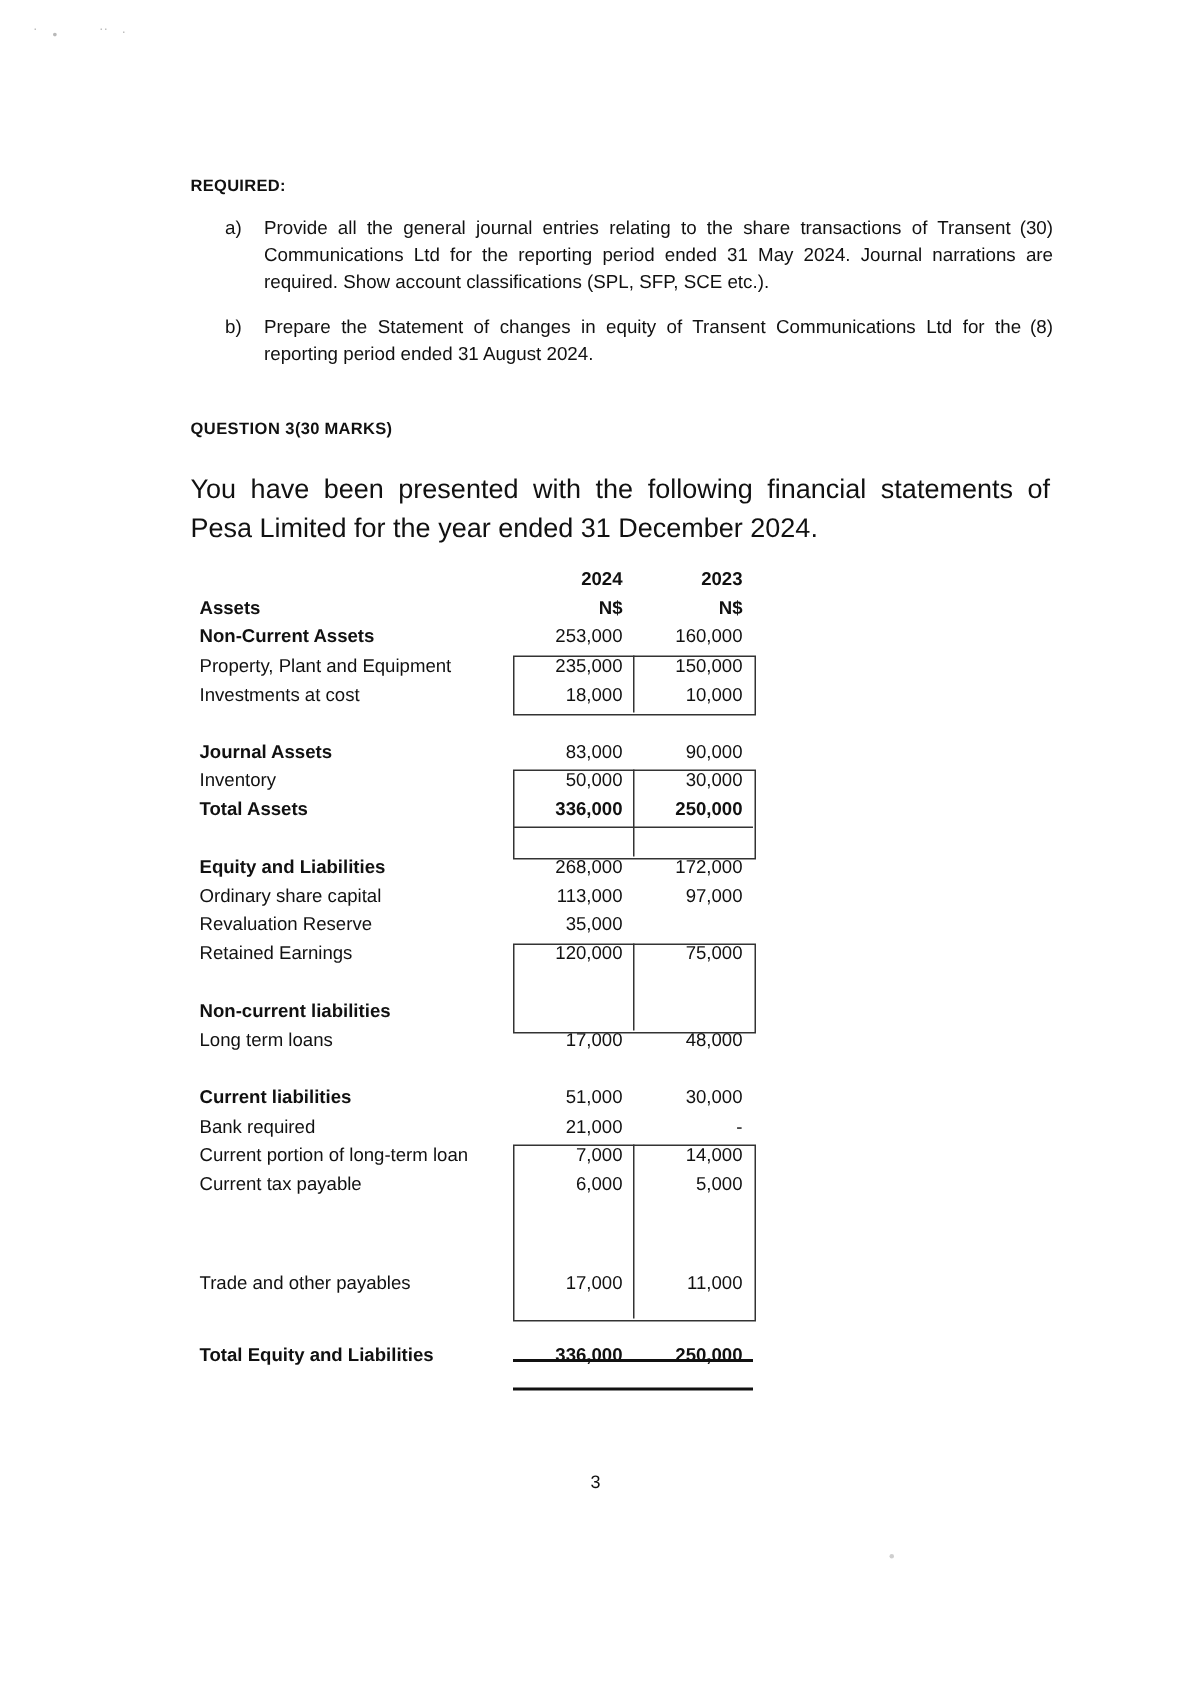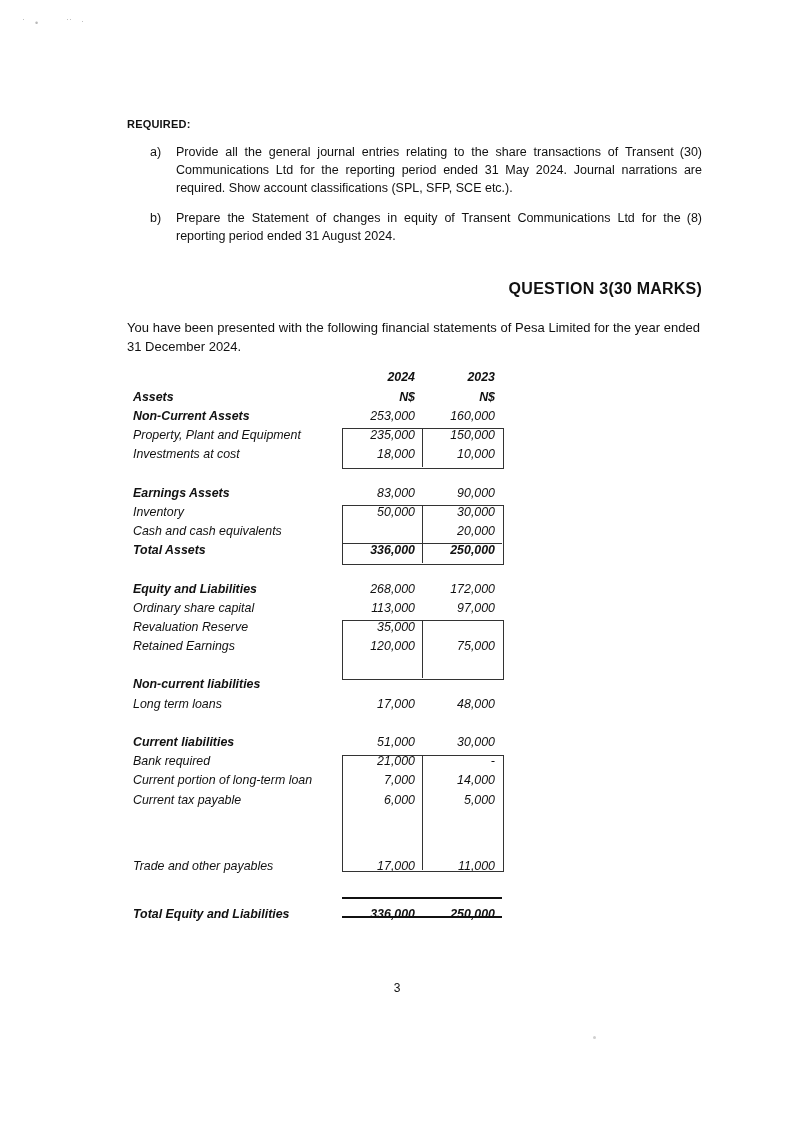--- a/index.html
+++ b/index.html
@@ -51,32 +51,32 @@
     text-align: justify;
   }
   .list-body .marks {
     float: right;
     margin-left: 6px;
   }
 
   
   .question-row {
     display: flex;
-    justify-content: flex-end;
+    justify-content: flex-start;
     align-items: baseline;
     margin-top: 34px;
-    font-size: 16px;
+    font-size: 11px;
     font-weight: bold;
   }
   .question-title { letter-spacing: 0.3px; }
   .question-marks { letter-spacing: 0.2px; }
 
   .intro {
     margin-top: 21px;
-    font-size: 13px;
+    font-size: 18px;
     line-height: 1.45;
     text-align: justify;
     width: 573px;
   }
 
   
   .fin {
     position: relative;
     margin-top: 14px;
     width: 375px;
@@ -99,21 +99,21 @@
     flex: 0 0 80px;
     text-align: right;
     padding-right: 7px;
     box-sizing: border-box;
   }
   .bold { font-weight: bold; }
   .spacer { height: 19.2px; }
   .spacer-sm { height: 9px; }
 
   
-  .boxwrap { position: relative; font-style: italic; }
+  .boxwrap { position: relative; }
   .box {
     position: absolute;
     border: 1px solid #333;
     pointer-events: none;
   }
   .vline {
     position: absolute;
     border-left: 1px solid #333;
     pointer-events: none;
   }
@@ -215,37 +215,32 @@
 
       <div class="frow">
         <div class="flabel">Investments at cost</div>
         <div class="fnum">18,000</div>
         <div class="fnum">10,000</div>
       </div>
 
       <div class="spacer"></div>
 
       <div class="frow">
-        <div class="flabel bold">Earnings Assets</div>
+        <div class="flabel bold">Journal Assets</div>
         <div class="fnum">83,000</div>
         <div class="fnum">90,000</div>
       </div>
 
       <div class="frow">
         <div class="flabel">Inventory</div>
         <div class="fnum">50,000</div>
         <div class="fnum">30,000</div>
       </div>
 
 
-      <div class="frow">
-        <div class="flabel">Cash and cash equivalents</div>
-        <div class="fnum"></div>
-        <div class="fnum">20,000</div>
-      </div>
 
       <div class="frow">
         <div class="flabel bold">Total Assets</div>
         <div class="fnum bold">336,000</div>
         <div class="fnum bold">250,000</div>
       </div>
 
       <div class="spacer"></div>
 
       <div class="frow">

